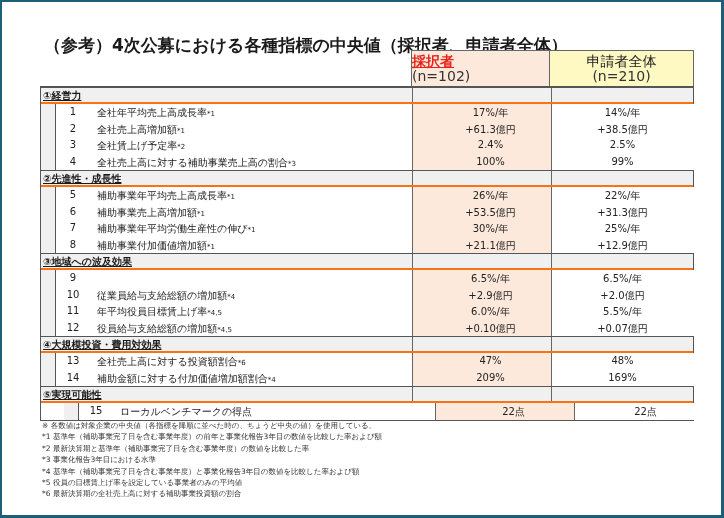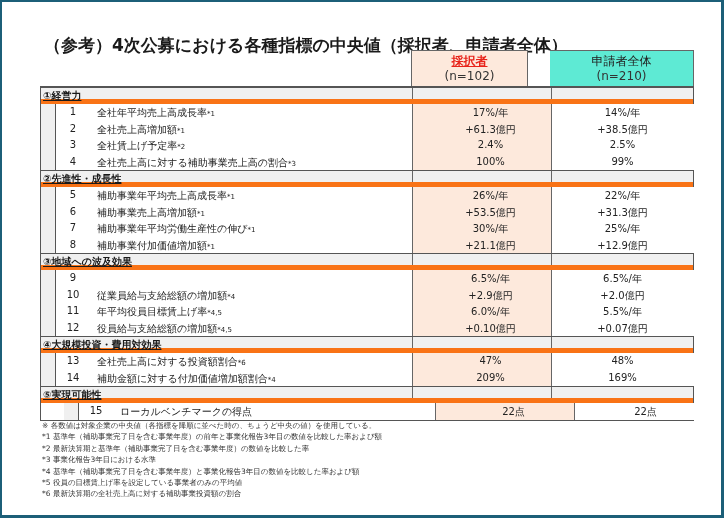--- a/index.html
+++ b/index.html
@@ -12,37 +12,37 @@
     background: #fff;
   }
   .title {
     position: absolute; left: 42px; top: 32px;
     font-size: 17px; font-weight: bold; color: #1a1a1a; letter-spacing: 0px;
     white-space: nowrap;
   }
   .tbl { position: absolute; left: 38px; top: 48px; width: 654px; }
   .hdr { position: relative; height: 36px; }
   .hdr .c-sel {
-    position: absolute; left: 371px; top: 0; width: 117px; height: 36px;
+    position: absolute; left: 371px; top: 0; width: 139px; height: 36px;
     background: #fde9dc; border: 1px solid #666; border-bottom: none;
-    text-align: center; font-size: 12px;
+    text-align: left; font-size: 14px;
   }
   .hdr .c-all {
     position: absolute; left: 510px; top: 0; width: 144px; height: 36px;
-    background: #5eead4; border: 1px solid #666; border-left: none; border-bottom: none;
-    text-align: center; font-size: 12px;
+    background: #fef9c3; border: 1px solid #666; border-left: none; border-bottom: none;
+    text-align: center; font-size: 14px;
   }
   .hdr .lbl { display: block; margin-top: 3px; line-height: 14px; }
   .hdr .lbl.red { color: #e8231a; font-weight: bold; text-decoration: underline; }
   .hdr .n { display: block; line-height: 16px; color: #333; }
 
   .body { border: 1.5px solid #555; border-top: 2px solid #555; }
   .sec {
     position: relative; height: 16px; background: #f0f0f0;
-    border-bottom: 5px solid #f97316;
+    border-bottom: 2px solid #f97316;
   }
   .sec .st {
     position: absolute; left: 2px; top: 1px; font-size: 10px; font-weight: bold;
     text-decoration: underline; color: #1a1a1a; white-space: nowrap;
   }
   .sec .sv1 { position: absolute; left: 371px; top: 0; width: 139px; height: 100%; border-left: 1px solid #666; }
   .sec .sv2 { position: absolute; left: 510px; top: 0; width: 143px; height: 100%; border-left: 1px solid #666; }
 
   .grp { position: relative; border-bottom: 1px solid #555; }
   .grp .indent {

